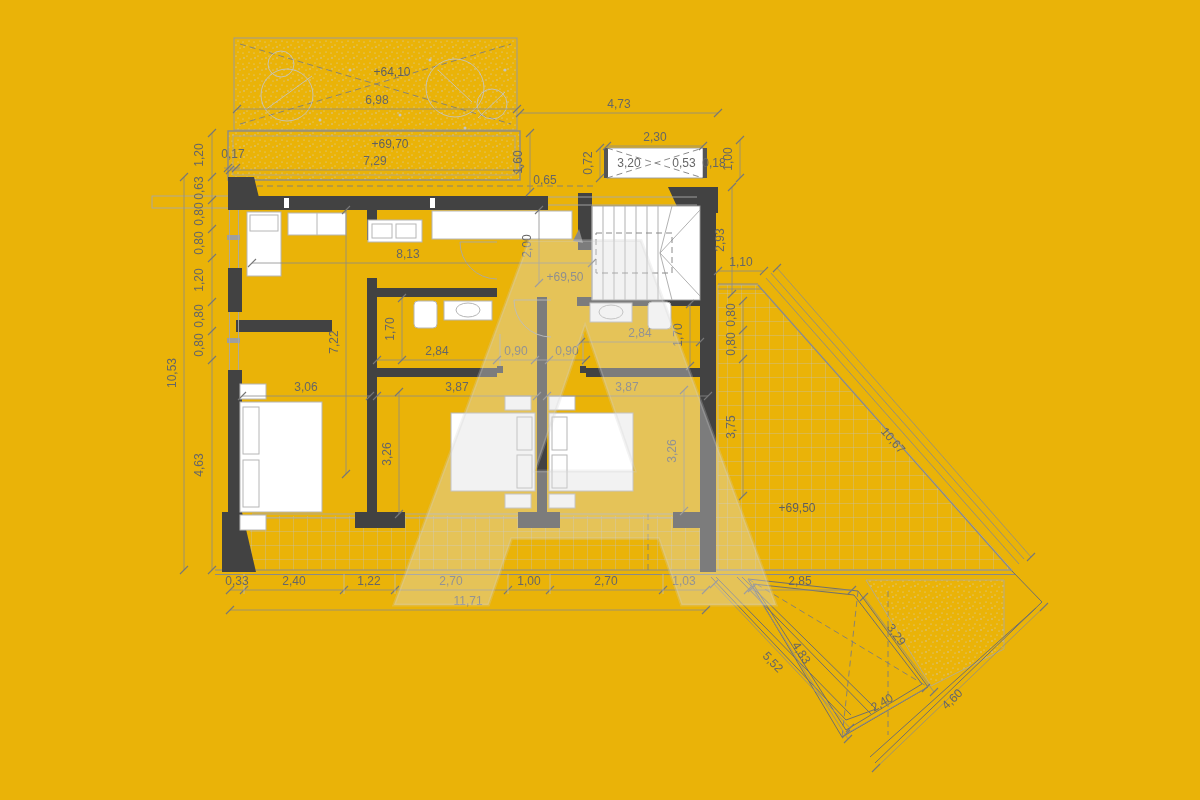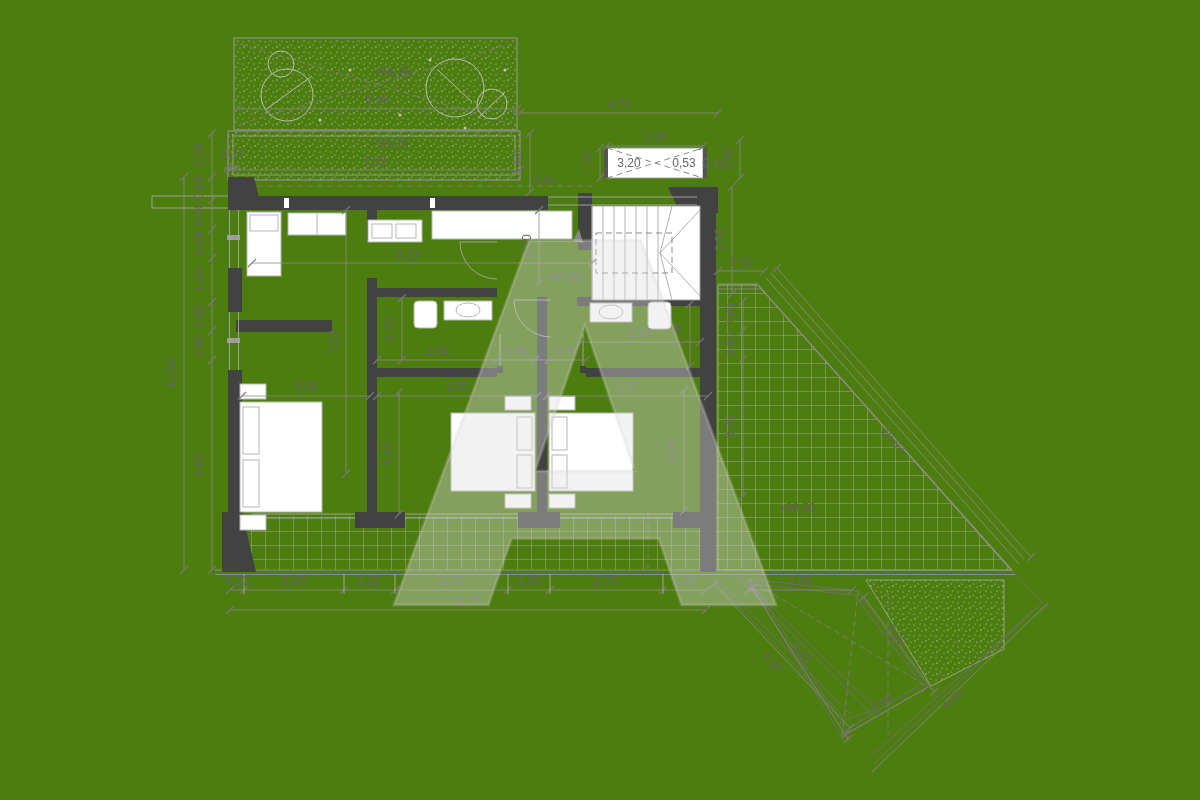--- a/index.html
+++ b/index.html
@@ -1,16 +1,16 @@
 <!DOCTYPE html>
 <html><head>
 <meta charset="utf-8">
 <style>
   html,body{margin:0;padding:0;background:#ffffff;}
-  .page{width:1200px;height:800px;position:relative;background:#4d7c0f;overflow:hidden;}
+  .page{width:1200px;height:800px;position:relative;background:#eab308;overflow:hidden;}
   svg{display:block;}
   text.dim{font-family:"Liberation Sans",sans-serif;font-size:12px;fill:#666;text-anchor:middle;}
   text.lvl{font-family:"Liberation Sans",sans-serif;font-size:12px;fill:#5f5f5f;text-anchor:middle;}
   .dimln{stroke:#8c8c8c;stroke-width:0.8;fill:none;}
   .tick{stroke:#777;stroke-width:1.1;fill:none;}
   .wall{fill:#424242;stroke:none;}
   .thin{stroke:#a8a8a8;stroke-width:0.9;fill:none;}
   .lt{stroke:#c0c0c0;stroke-width:0.7;fill:none;}
   .furn{stroke:#b6b6b6;stroke-width:1;fill:#ffffff;}
   .dash{stroke:#7d7d7d;stroke-width:0.9;fill:none;stroke-dasharray:6 4;}

